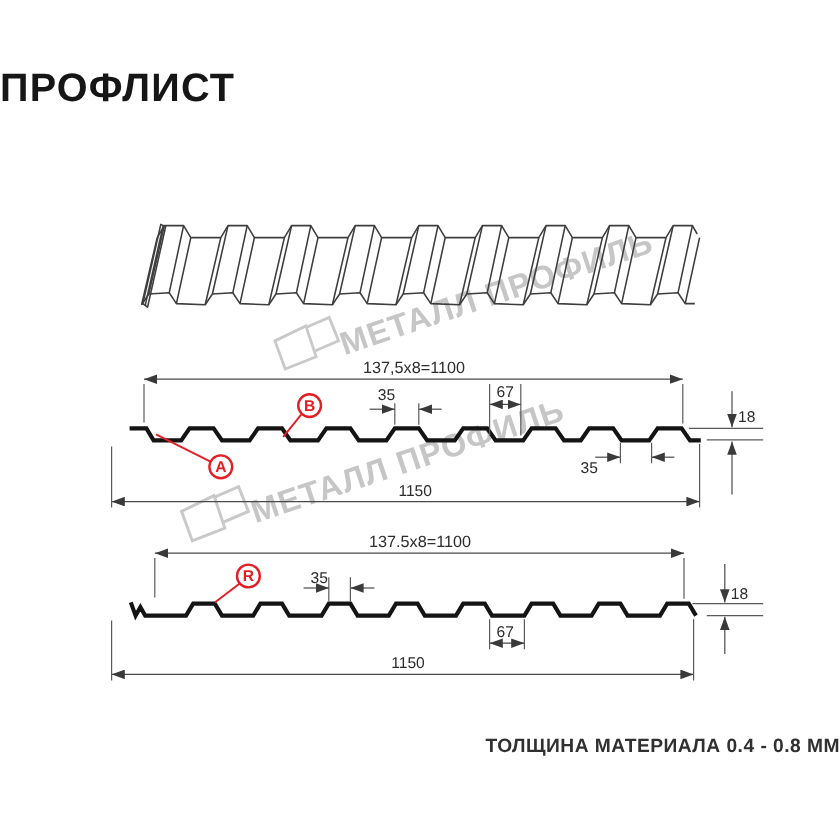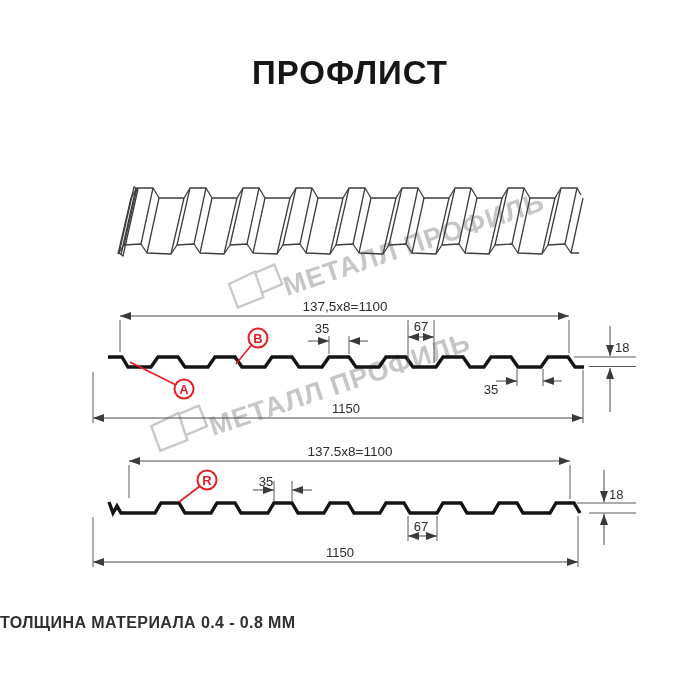--- a/index.html
+++ b/index.html
@@ -1,22 +1,22 @@
 <!DOCTYPE html>
 <html><head>
 <meta charset="utf-8">
 <style>
   html,body{margin:0;padding:0;background:#fff;}
   .canvas{position:relative;width:700px;height:700px;background:#ffffff;overflow:hidden;
           font-family:"Liberation Sans",sans-serif;}
-  .title{position:absolute;top:54px;left:0;width:700px;text-align:center;
+  .title{position:absolute;top:54px;left:0;width:700px;text-align:left;
          font-size:33px;font-weight:800;letter-spacing:1px;color:#161616;}
   .subtitle{position:absolute;top:97px;left:0;width:700px;text-align:center;
             font-size:15px;font-weight:700;letter-spacing:.5px;color:#242424;}
-  .footer-note{position:absolute;top:614px;left:0;width:700px;text-align:left;
+  .footer-note{position:absolute;top:614px;left:0;width:700px;text-align:right;
                font-size:16px;font-weight:600;letter-spacing:.4px;color:#303030;}
   svg{position:absolute;left:0;top:0;}
   .dim-line{stroke:#4a4a4a;stroke-width:1;fill:none;}
   .ext-line{stroke:#5a5a5a;stroke-width:1;fill:none;}
   .dim-text{font-size:13px;fill:#2d2d2d;}
   .pitch-text{font-size:13.5px;fill:#2d2d2d;}
   .profile-line{stroke:#141414;stroke-width:3.4;fill:none;stroke-linejoin:miter;}
   .sheet3d{stroke:#3e3e3e;stroke-width:1.3;fill:none;stroke-linejoin:round;}
   .wm-text{font-size:27px;font-weight:700;letter-spacing:1px;fill:#c6c6c6;}
   .wm-logo{stroke:#c9c9c9;stroke-width:3;fill:#ffffff;}

